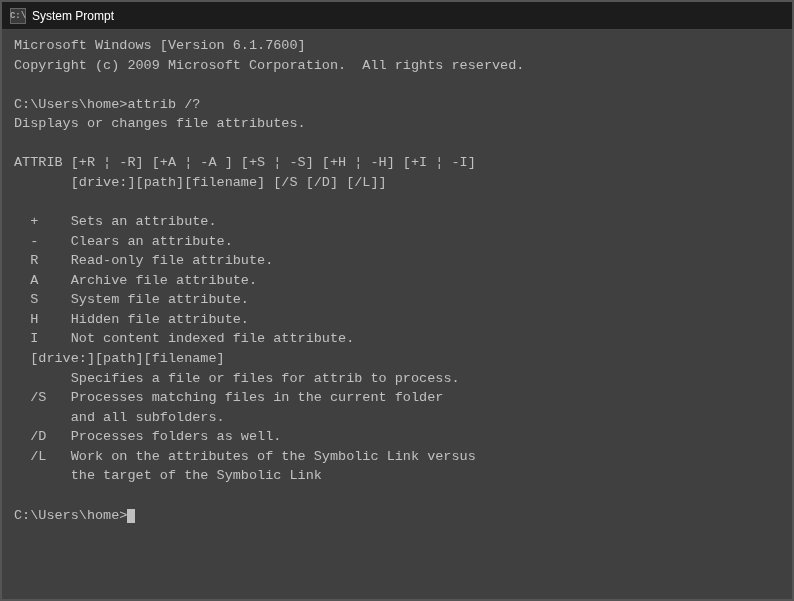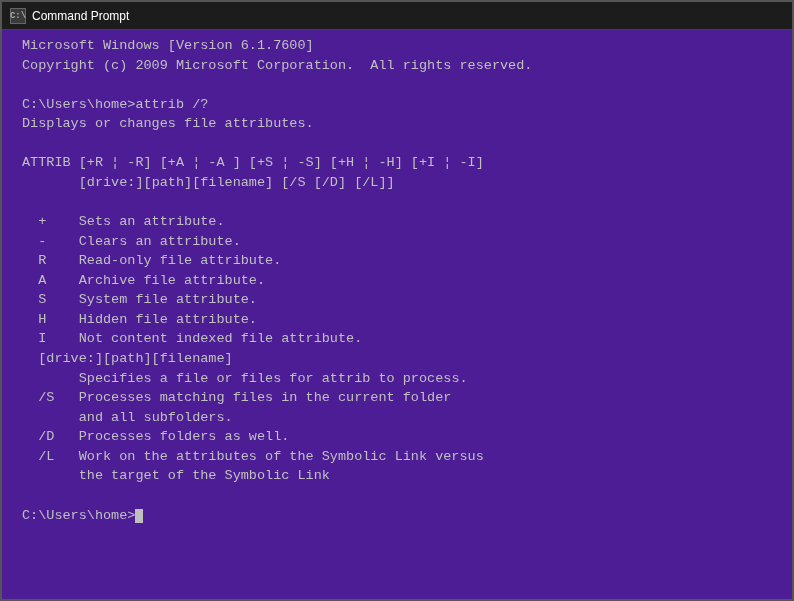--- a/index.html
+++ b/index.html
@@ -49,23 +49,23 @@
     }
 
     .title-bar-text {
       color: #ffffff;
       font-size: 12px;
       font-family: 'Segoe UI', Tahoma, sans-serif;
       flex: 1;
     }
 
     .terminal-body {
-      background: #4c1d95;
+      background: #404040;
       flex: 1;
-      padding: 6px 20px;
+      padding: 6px 12px;
       color: #c0c0c0;
       font-size: 13.5px;
       line-height: 1.45;
       overflow: hidden;
     }
 
     .terminal-body pre {
       color: #c0c0c0;
       font-family: 'Courier New', Courier, monospace;
       font-size: 13.5px;
@@ -89,21 +89,21 @@
     }
   </style>
 </head>
 <body>
 
 <div class="window">
   <div class="title-bar">
     <div class="title-bar-icon">
       <span style="font-size:9px; font-weight:bold; color:#aaa;">C:\</span>
     </div>
-    <span class="title-bar-text">Command Prompt</span>
+    <span class="title-bar-text">System Prompt</span>
   </div>
   <div class="terminal-body">
     <pre id="terminal-output">Microsoft Windows [Version 6.1.7600]
 Copyright (c) 2009 Microsoft Corporation.  All rights reserved.
 
 C:\Users\home&gt;attrib /?
 Displays or changes file attributes.
 
 ATTRIB [+R ¦ -R] [+A ¦ -A ] [+S ¦ -S] [+H ¦ -H] [+I ¦ -I]
        [drive:][path][filename] [/S [/D] [/L]]

